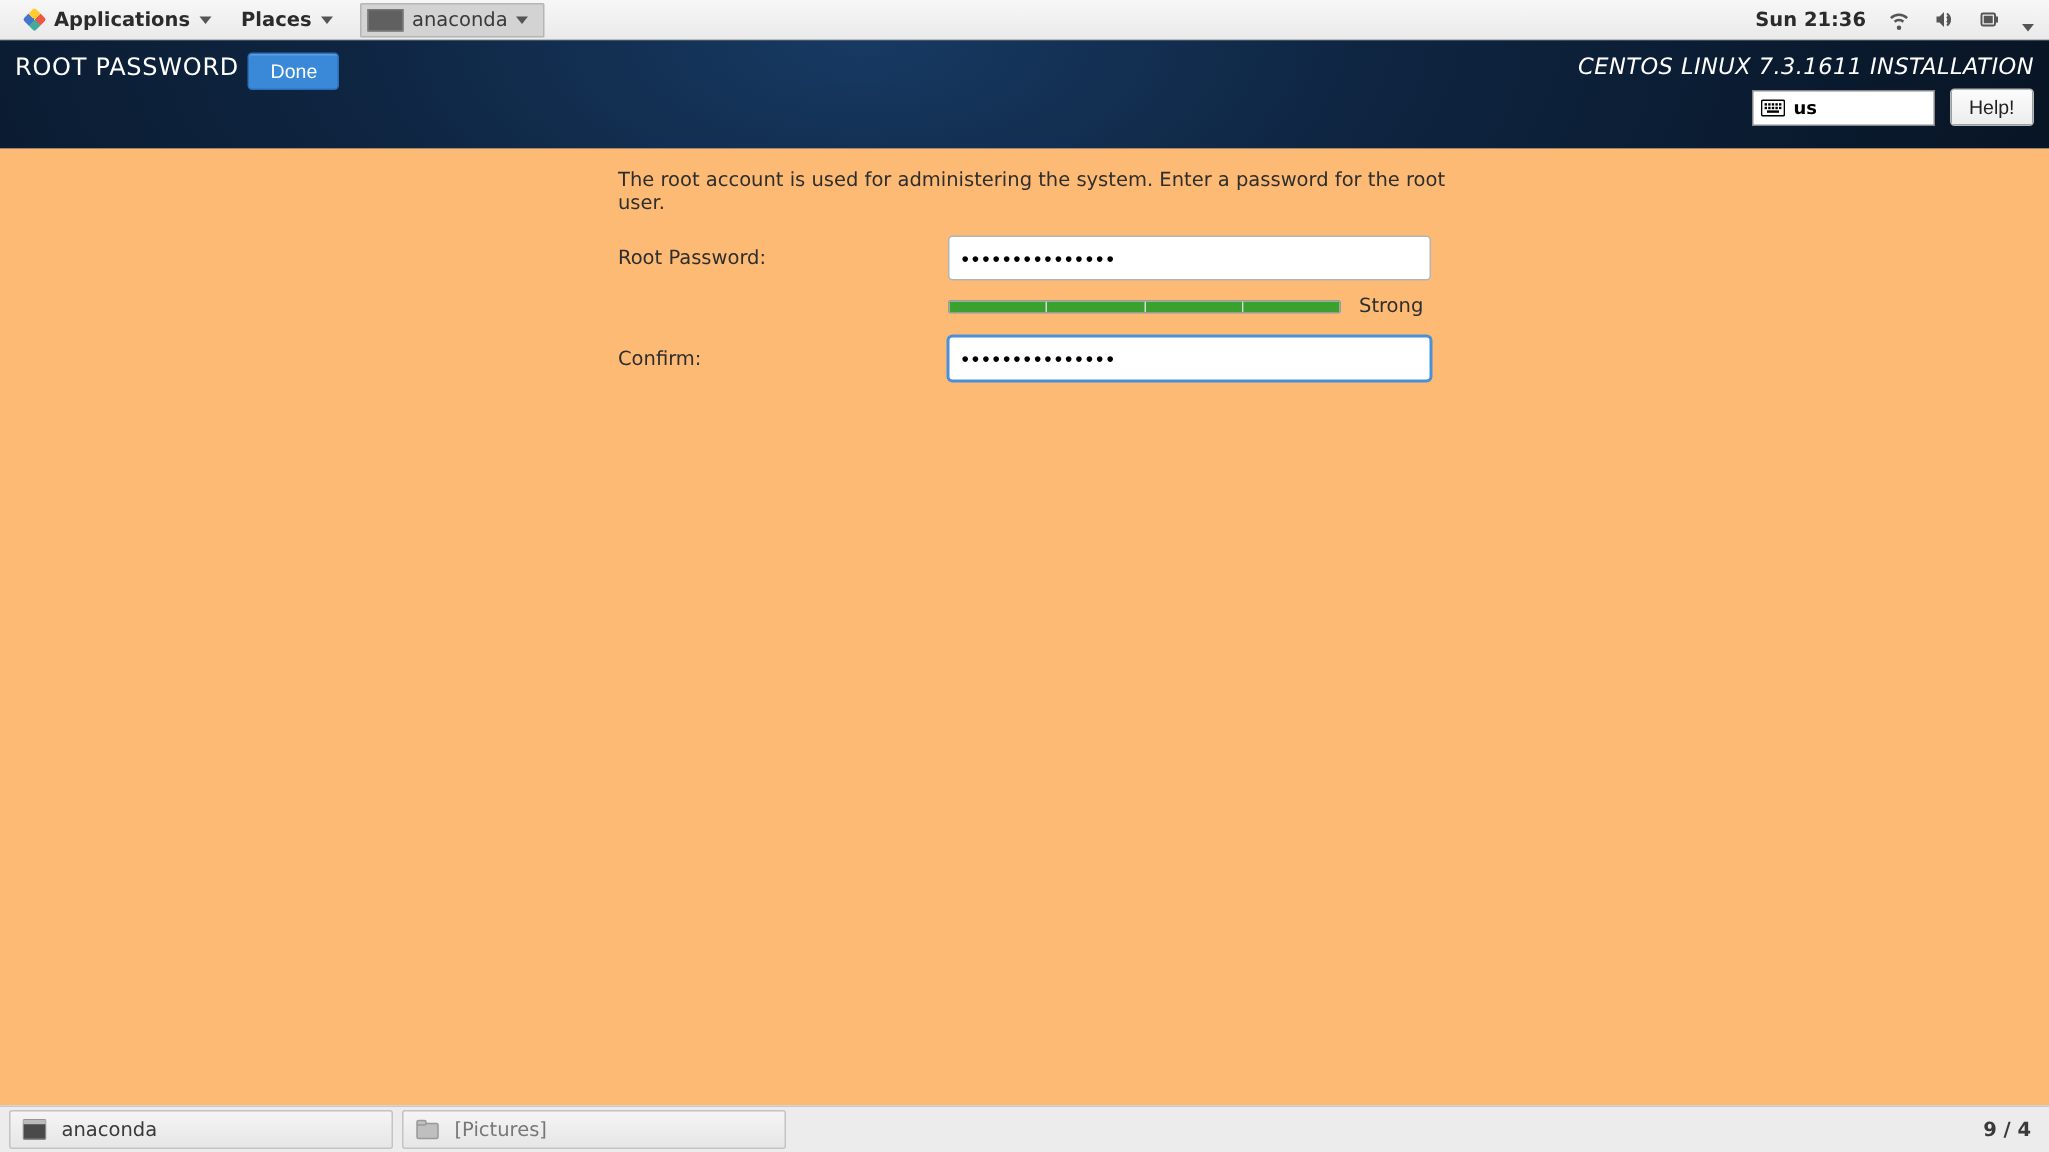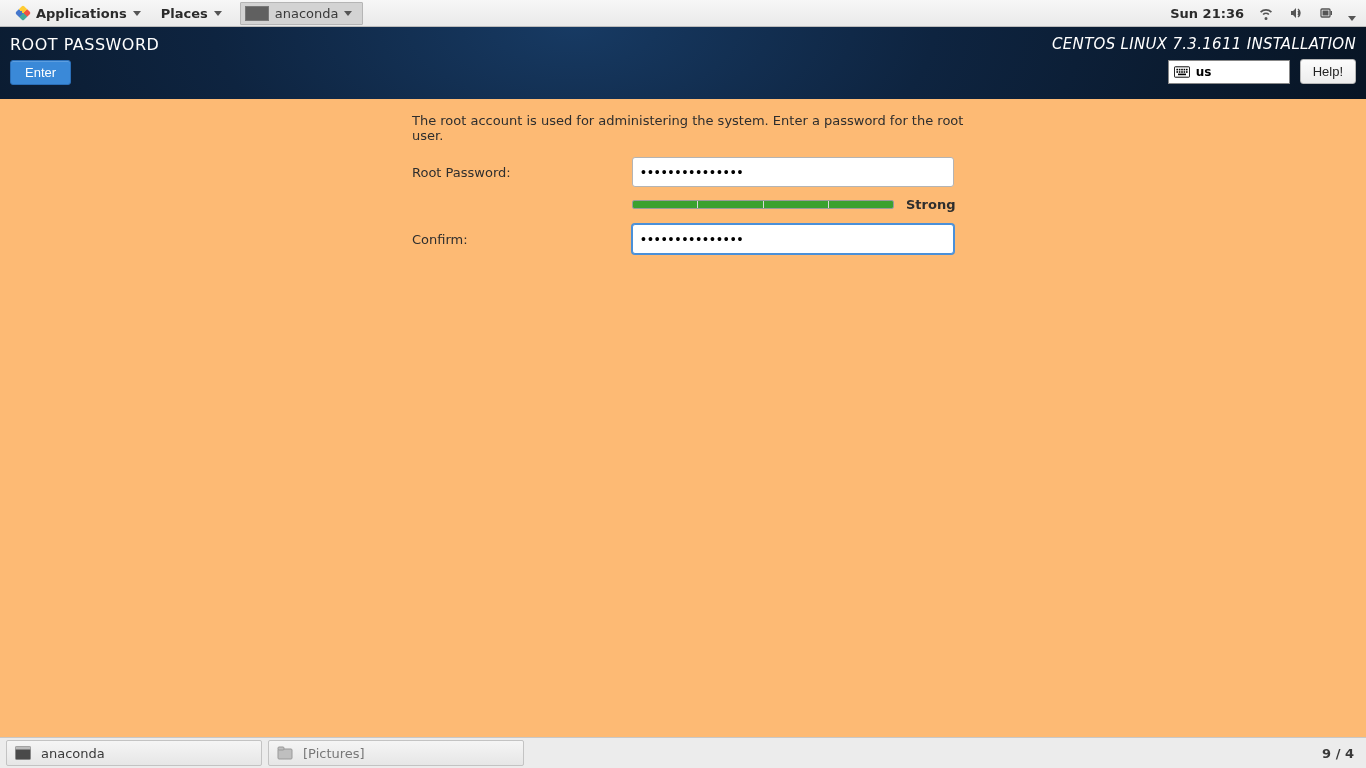--- a/index.html
+++ b/index.html
@@ -78,21 +78,21 @@
   .anaconda-header {
     position: absolute;
     top: 27px; left: 0; right: 0;
     height: 72px;
     background: #0a1a2f radial-gradient(ellipse 800px 380px at 42% 0%, #173a63 0%, #0e2440 45%, #081525 100%);
     color: #fff;
     display: flex;
     align-items: flex-start;
     padding: 8px 10px 6px 10px;
   }
-  .hdr-left { display: flex; flex-direction: column; gap: 6px; }
+  .hdr-left { display: flex; flex-direction: row; gap: 6px; }
   .hdr-title {
     font-size: 16px;
     letter-spacing: 0.5px;
     font-weight: 400;
   }
   .done-btn {
     align-self: flex-start;
     background: #3a89d8;
     border: 1px solid #2b6fb8;
     color: #fff;
@@ -192,21 +192,21 @@
     display: flex;
     background: #d9d9d9;
     overflow: hidden;
   }
   .strength-seg {
     flex: 1;
     background: #3aa12f;
     border-right: 1px solid #d9d9d9;
   }
   .strength-seg:last-child { border-right: none; }
-  .strength-label { font-size: 13px; font-weight: bold; }
+  .strength-label { font-size: 13px; font-weight: normal; }
 
   
   .bottom-bar {
     position: absolute;
     bottom: 0; left: 0; right: 0;
     height: 31px;
     background: #ececec;
     border-top: 1px solid #c8c8c8;
     display: flex;
     align-items: center;
@@ -275,21 +275,21 @@
           <rect x="4.5" y="5.5" width="6" height="5" fill="#555"></rect>
         </svg>
     </span>
     <span class="gnome-arrow"></span>
   </div>
 </div>
 
 <div class="anaconda-header">
   <div class="hdr-left">
     <div class="hdr-title">ROOT PASSWORD</div>
-    <button class="done-btn">Enter</button>
+    <button class="done-btn">Done</button>
   </div>
   <div class="hdr-right">
     <div class="install-title">CENTOS LINUX 7.3.1611 INSTALLATION</div>
     <div class="hdr-controls">
       <div class="kbd-indicator">
         <svg viewBox="0 0 20 14">
           <rect x="0.5" y="0.5" width="19" height="13" rx="1" fill="#fff" stroke="#000" stroke-width="1.2"></rect>
           <g fill="#000">
             <rect x="3" y="3" width="2" height="2"></rect>
               <rect x="6" y="3" width="2" height="2"></rect>

